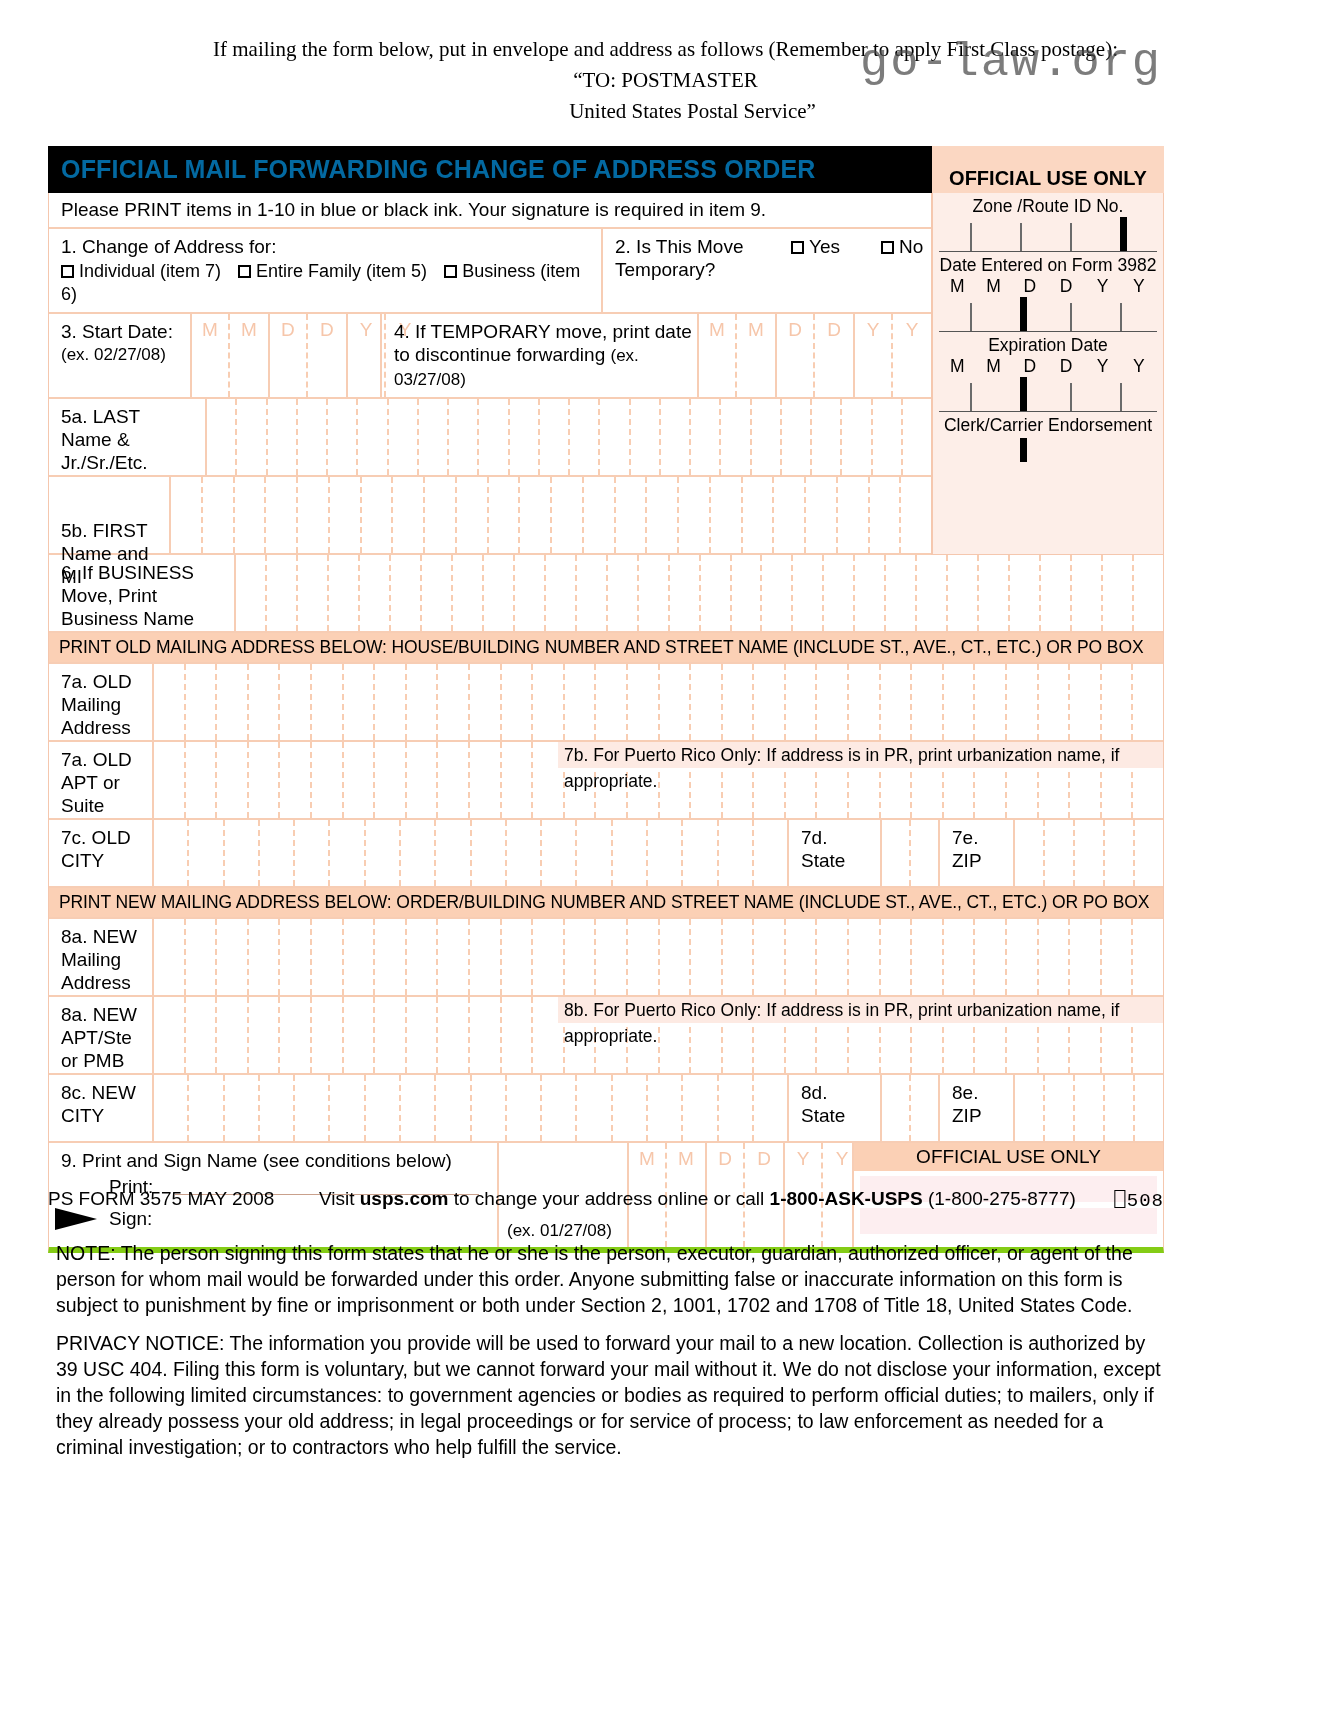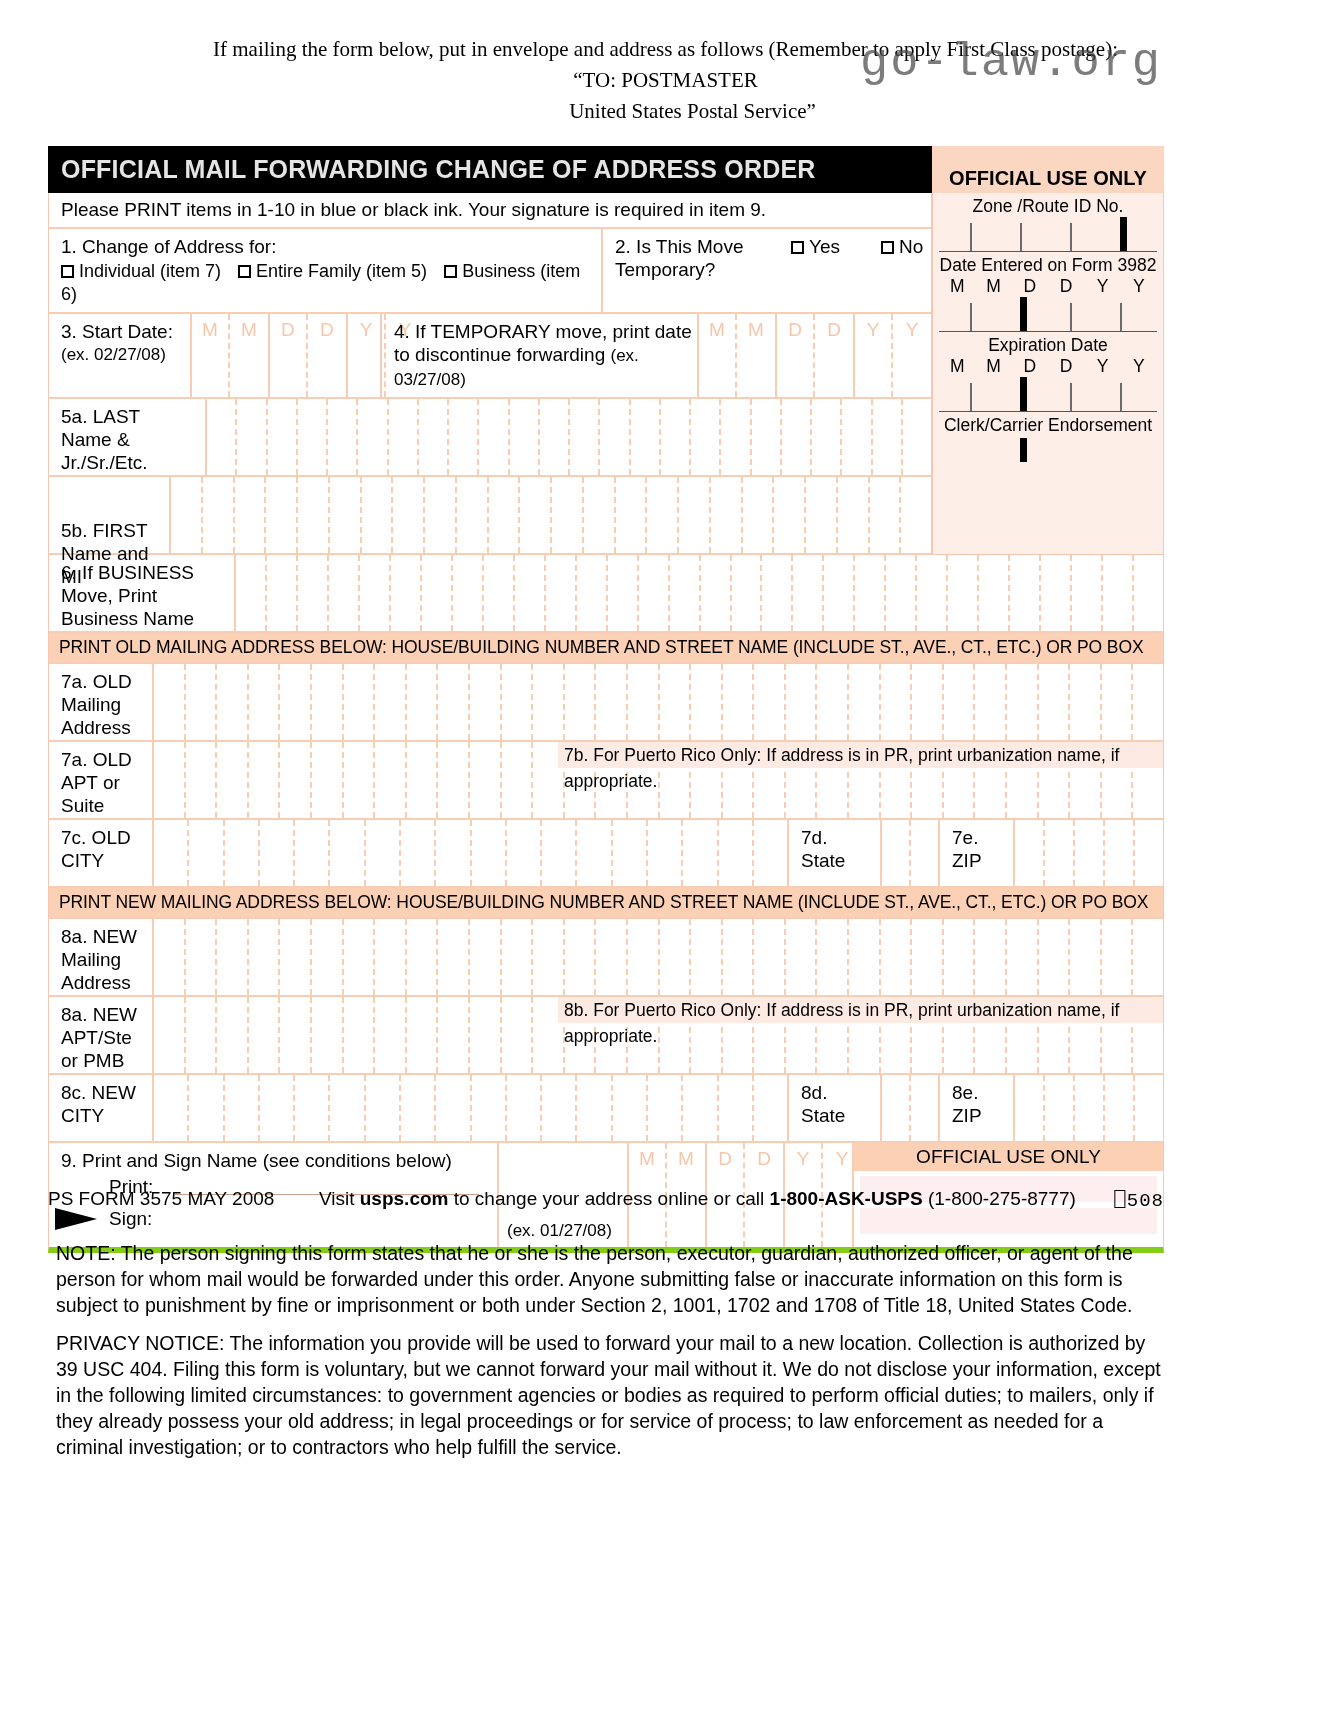--- a/index.html
+++ b/index.html
@@ -12,21 +12,21 @@
   .mail-line2{display:block;padding-left:0;}
   .mail-line3{display:block;padding-left:54px;}
 
   .watermark{position:absolute;left:860px;top:36px;font-family:"Liberation Mono",monospace;
     font-size:47px;letter-spacing:2px;color:#4a4a4a;opacity:.72;white-space:nowrap;}
 
   
   .form{position:absolute;left:48px;top:146px;width:1116px;}
 
   .top-row{display:flex;align-items:stretch;}
-  .titlebar{background:#000;color:#e5e5e5;font-size:25px;font-weight:bold;
+  .titlebar{background:#000;color:#0369a1;font-size:25px;font-weight:bold;
     padding:9px 0 9px 13px;width:884px;box-sizing:border-box;letter-spacing:.2px;}
   .ouo-head{flex:1;background:#fbd7c2;color:#000;font-size:20px;font-weight:bold;
     display:flex;align-items:flex-end;justify-content:center;padding-bottom:3px;box-sizing:border-box;}
 
   .body-row{display:flex;align-items:stretch;}
   .left-col{width:884px;box-sizing:border-box;border-left:1px solid #f5c7ae;border-right:1px solid #f5c7ae;}
   .right-col{flex:1;background:#fdeee8;border:1px solid #f5c7ae;border-top:none;box-sizing:border-box;}
 
   .instr{font-size:19px;padding:6px 0 6px 12px;border-bottom:2px solid #f7cdb4;background:#fff;}
 
@@ -454,21 +454,21 @@
         <div class="ticks">
             <span></span>
             <span></span>
             <span></span>
             <span></span>
             <span></span>
           </div>
       </div>
     </div>
 
-    <div class="sec-bar">PRINT NEW MAILING ADDRESS BELOW:  HOUSE/BUILDING NUMBER AND STREET NAME (INCLUDE ST., AVE., CT., ETC.) OR PO BOX</div>
+    <div class="sec-bar">PRINT NEW MAILING ADDRESS BELOW:  ORDER/BUILDING NUMBER AND STREET NAME (INCLUDE ST., AVE., CT., ETC.) OR PO BOX</div>
 
     <div class="r" style="height:76px;">
       <div class="cell lbl" style="width:103px;">
         <div>8a. NEW</div>
         <div>Mailing</div>
         <div>Address</div>
       </div>
       <div class="cell comb vline">
         <div class="ticks">
             <span></span>

